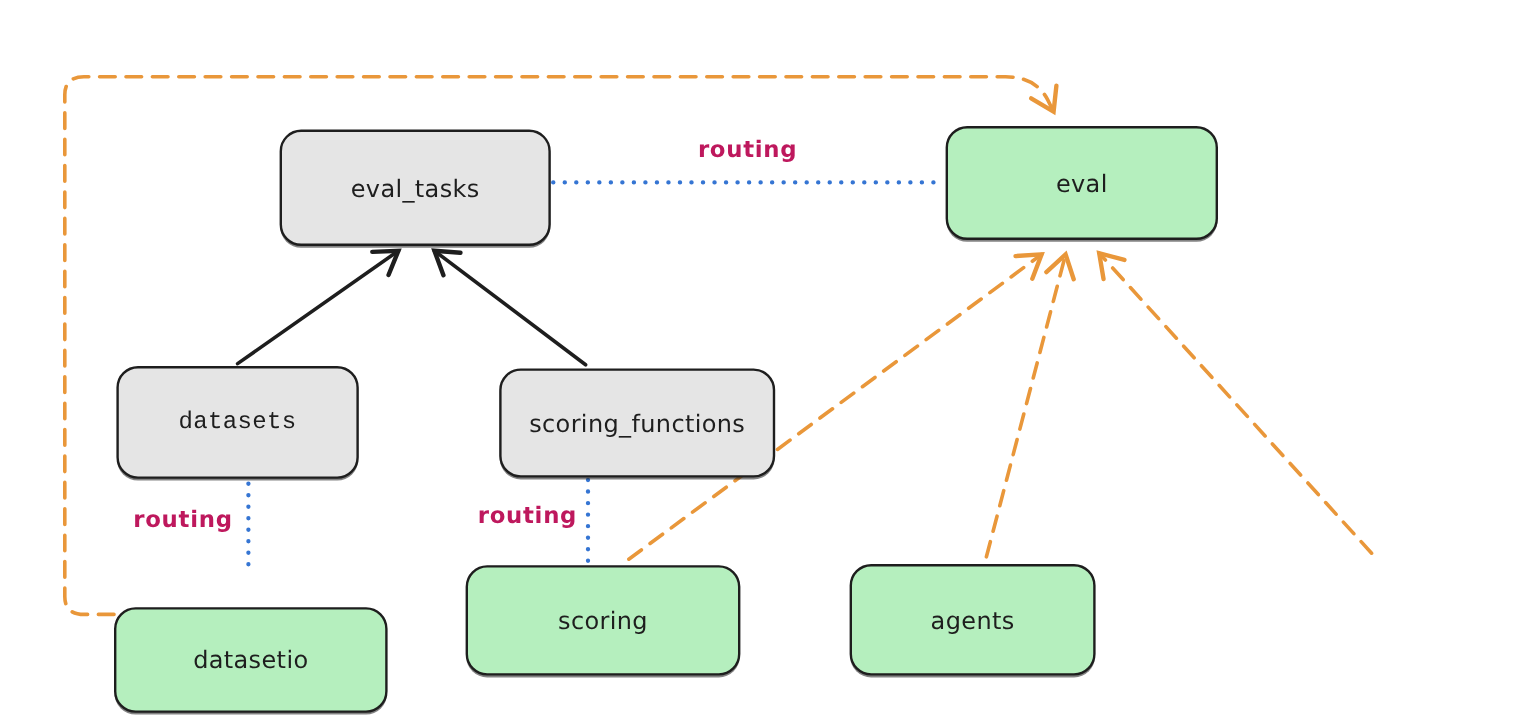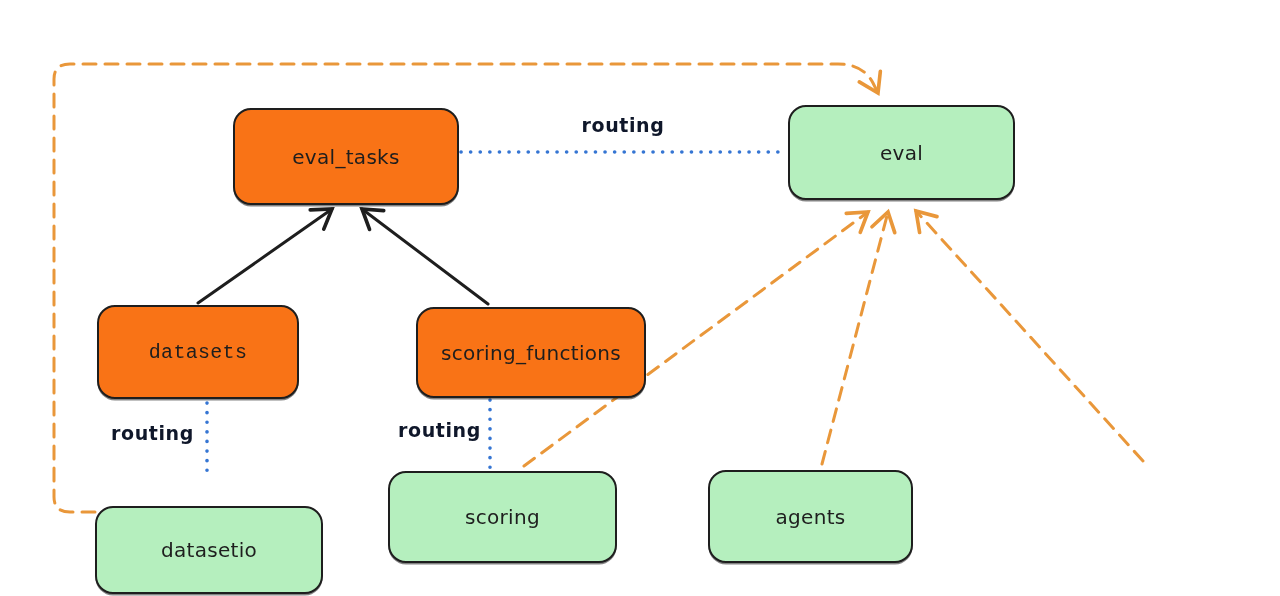--- a/index.html
+++ b/index.html
@@ -8,24 +8,24 @@
     overflow:hidden;font-family:"DejaVu Sans",sans-serif;
   }
   svg.edges{position:absolute;left:0;top:0;width:1280px;height:596px;}
   .node{
     position:absolute;border:2.5px solid #1e1e1e;border-radius:18px;
     display:flex;align-items:center;justify-content:center;
     font-size:20px;color:#1e1e1e;letter-spacing:0.3px;
     box-shadow:0 2px 0 -0.5px rgba(30,30,30,0.55);
     box-sizing:border-box;cursor:default;
   }
-  .node-blue{background:#f97316;}
+  .node-blue{background:#e5e5e5;}
   .node-green{background:#b5efbe;text-align:right;}
   .routing-label{
-    position:absolute;color:#0f172a;font-size:19px;font-weight:600;
+    position:absolute;color:#be185d;font-size:19px;font-weight:600;
     letter-spacing:0.6px;text-align:center;
   }
 </style>
 </head>
 <body>
 
 <div class="canvas">
 
   <svg class="edges" viewBox="0 0 1280 596">
     <defs>

